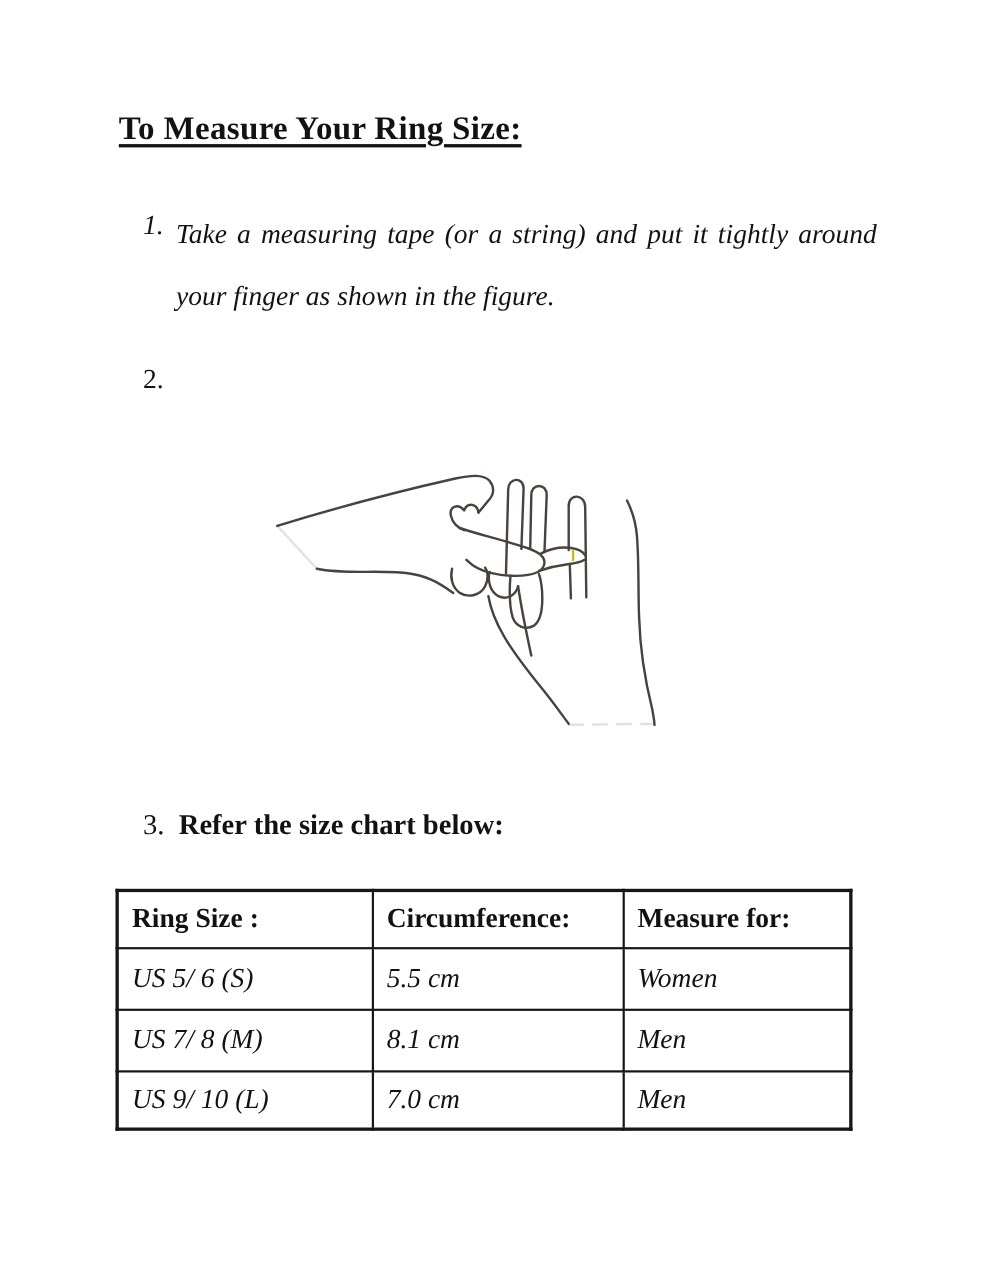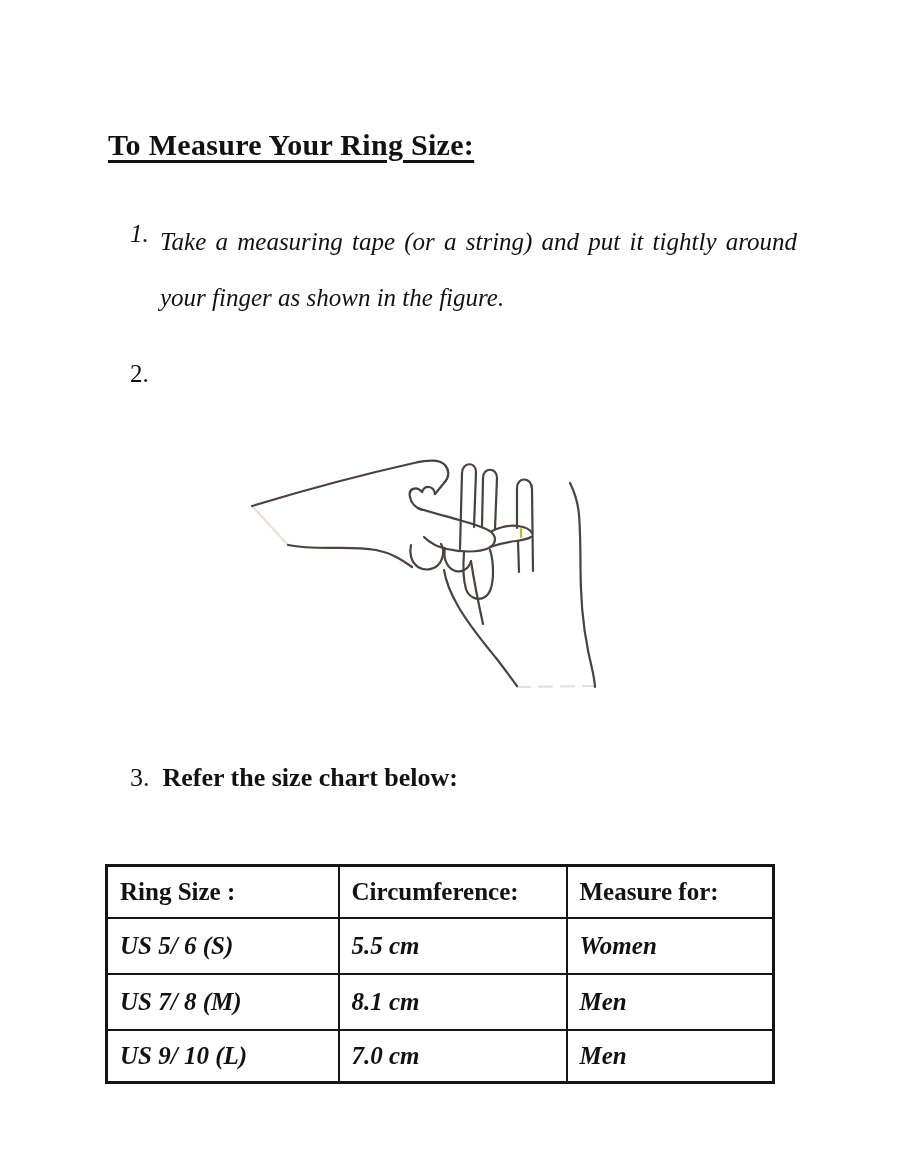--- a/index.html
+++ b/index.html
@@ -4,21 +4,20 @@
 <style>
   html, body { margin: 0; padding: 0; background: #ffffff; }
   .page {
     position: relative;
     width: 900px;
     height: 1077px;
     background: #ffffff;
     font-family: "Liberation Serif", "DejaVu Serif", serif;
     color: #121212;
     overflow: hidden;
-    margin-top: 28px;
   }
   .title {
     position: absolute;
     left: 108px;
     top: 100px;
     margin: 0;
     font-size: 30px;
     font-weight: 700;
     letter-spacing: 0.3px;
     text-decoration: underline;
@@ -58,21 +57,21 @@
     top: 412px;
     width: 420px;
     height: 260px;
     margin: 0;
   }
   .figure svg { width: 100%; height: 100%; display: block; }
 
   table.size-chart {
     position: absolute;
     left: 105px;
-    top: 836px;
+    top: 808px;
     border-collapse: collapse;
     table-layout: fixed;
     width: 667px;
   }
   table.size-chart th, table.size-chart td {
     border: 2px solid #161616;
     padding: 0 6px 0 12px;
     vertical-align: middle;
     text-align: left;
     overflow: hidden;
@@ -80,21 +79,21 @@
   }
   table.size-chart { border: 3px solid #161616; }
   table.size-chart th {
     font-size: 25px;
     font-weight: 700;
     height: 50px;
   }
   table.size-chart td {
     font-size: 25px;
     font-style: italic;
-    font-weight: 700;
+    font-weight: 400;
     height: 54px;
   }
   table.size-chart tr.last td { height: 50px; }
   col.c1 { width: 232px; }
   col.c2 { width: 228px; }
   col.c3 { width: 207px; }
 </style>
 </head>
 <body>
 

